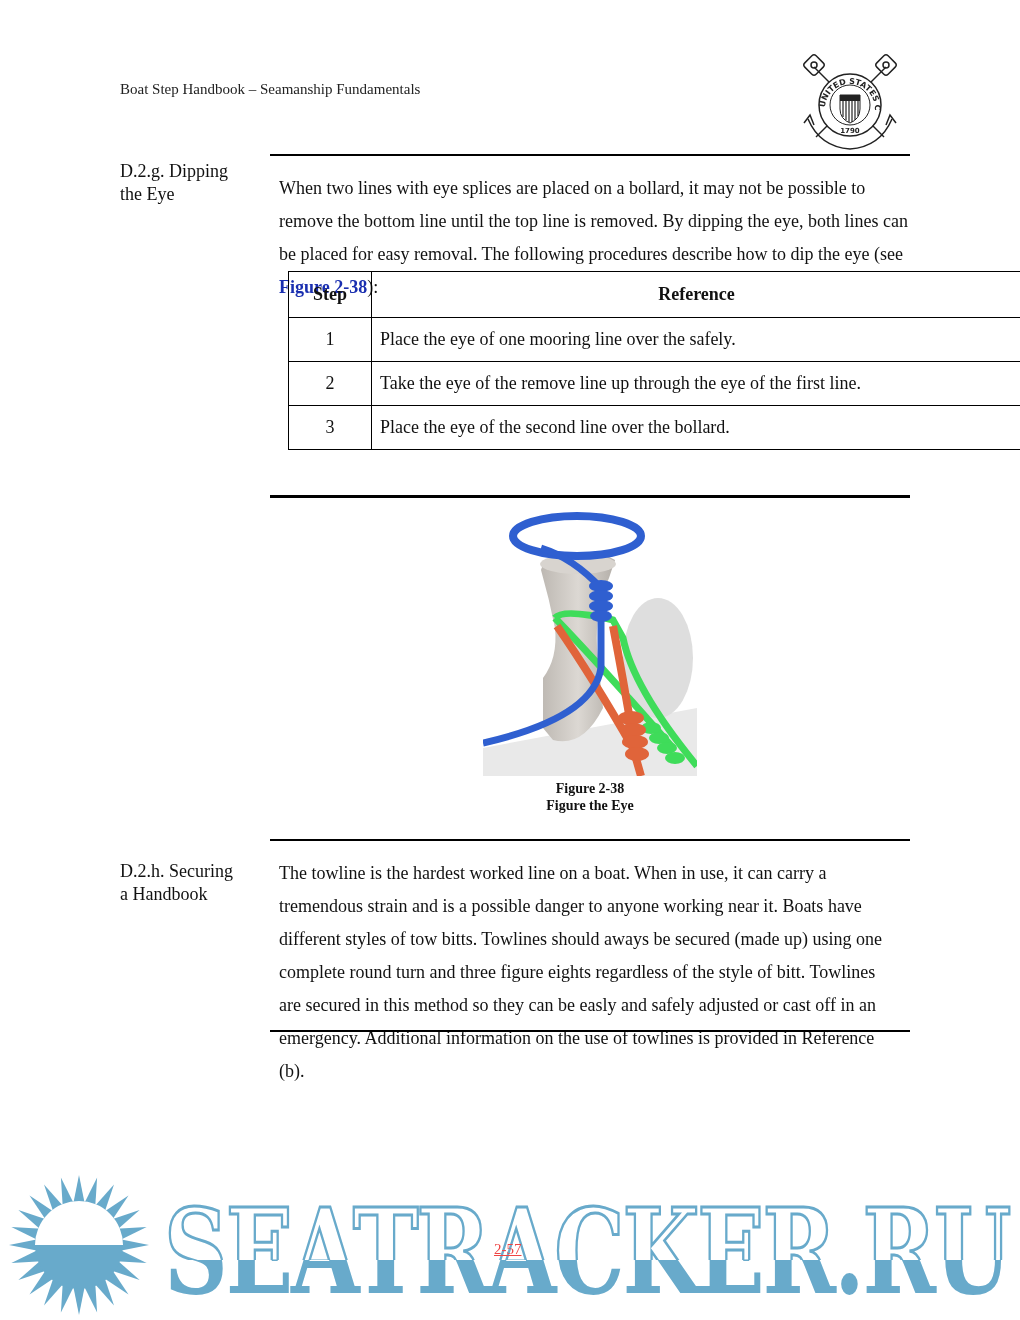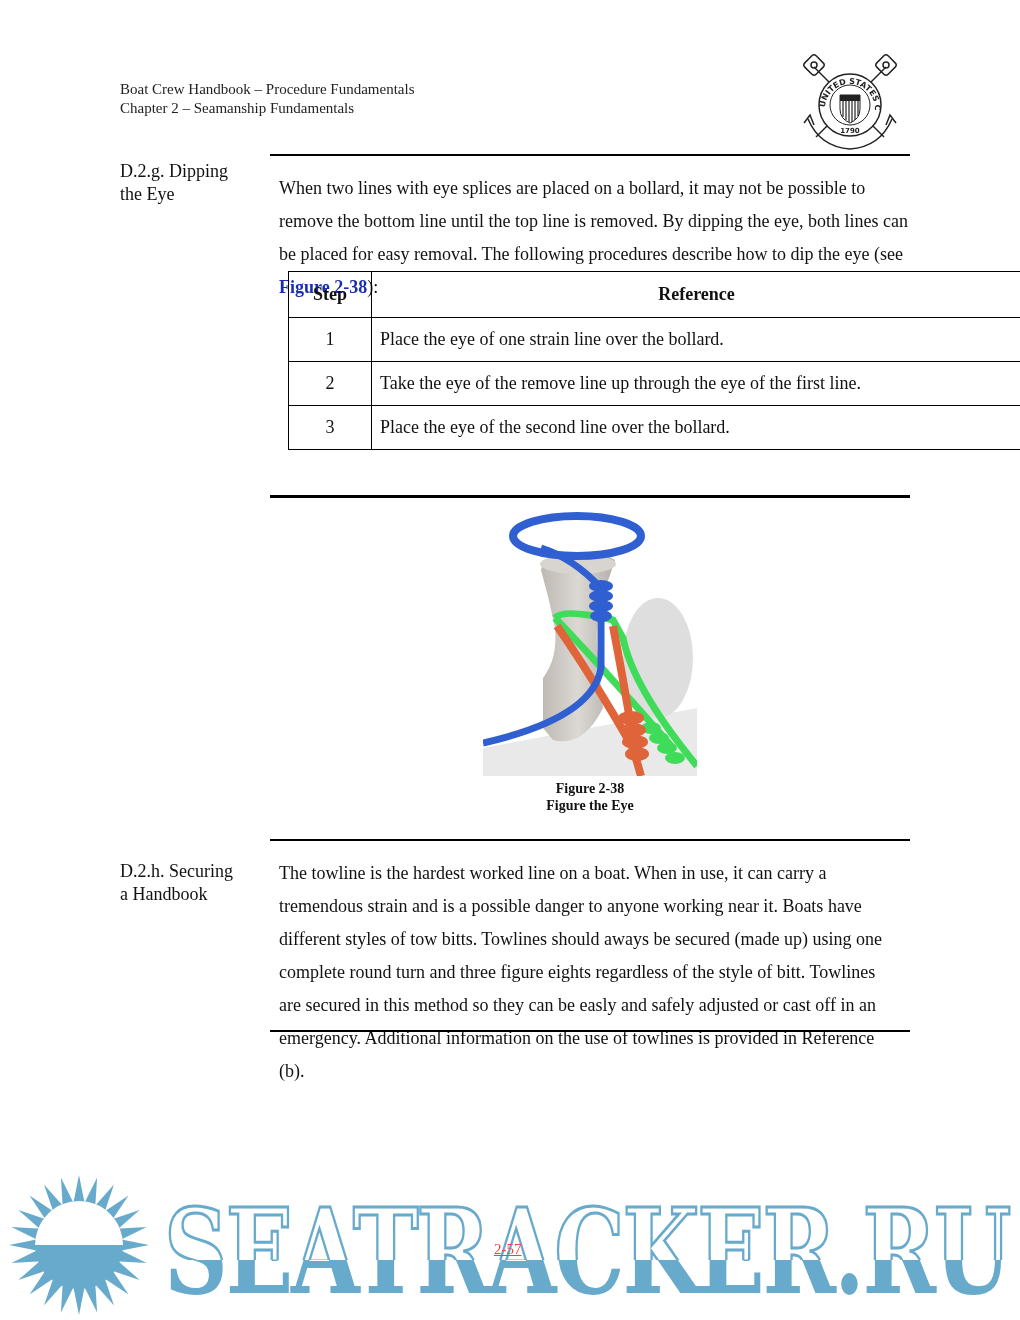--- a/index.html
+++ b/index.html
@@ -28,22 +28,21 @@
   .caption { left: 470px; width: 240px; top: 780px; text-align: center;
              font-weight: bold; font-size: 14px; line-height: 17px; }
 
   .watermark { left: 4px; top: 1170px; width: 1020px; height: 150px; }
   .page-num { left: 494px; top: 1241px; font-size: 15px; color: #ef4444; text-decoration: underline; }
 </style>
 </head>
 <body>
 
 <div class="abs header">
-  <div>Boat Crew Handbook – Procedure Fundamentals</div>
-  <div>Chapter 2 – Seamanship Fundamentals</div>
+  <div>Boat Step Handbook – Seamanship Fundamentals</div>
 </div>
 
 <div class="abs seal">
   <svg width="100" height="100" viewBox="0 0 100 100">
 
     <g fill="none" stroke="#222" stroke-width="1.5">
       <line x1="14" y1="14" x2="84" y2="84"></line>
       <line x1="86" y1="14" x2="16" y2="84"></line>
       <rect x="6" y="4" width="16" height="16" rx="3" transform="rotate(45 14 12)"></rect>
       <rect x="78" y="4" width="16" height="16" rx="3" transform="rotate(45 86 12)"></rect>
@@ -89,21 +88,21 @@
 <table class="proc">
   <thead>
     <tr>
       <th style="width:80px;">Step</th>
       <th>Reference</th>
     </tr>
   </thead>
   <tbody>
     <tr>
       <td class="step">1</td>
-      <td class="txt">Place the eye of one strain line over the bollard.</td>
+      <td class="txt">Place the eye of one mooring line over the safely.</td>
     </tr>
     <tr>
       <td class="step">2</td>
       <td class="txt">Take the eye of the remove line up through the eye of the first line.</td>
     </tr>
     <tr>
       <td class="step">3</td>
       <td class="txt">Place the eye of the second line over the bollard.</td>
     </tr>
   </tbody>

